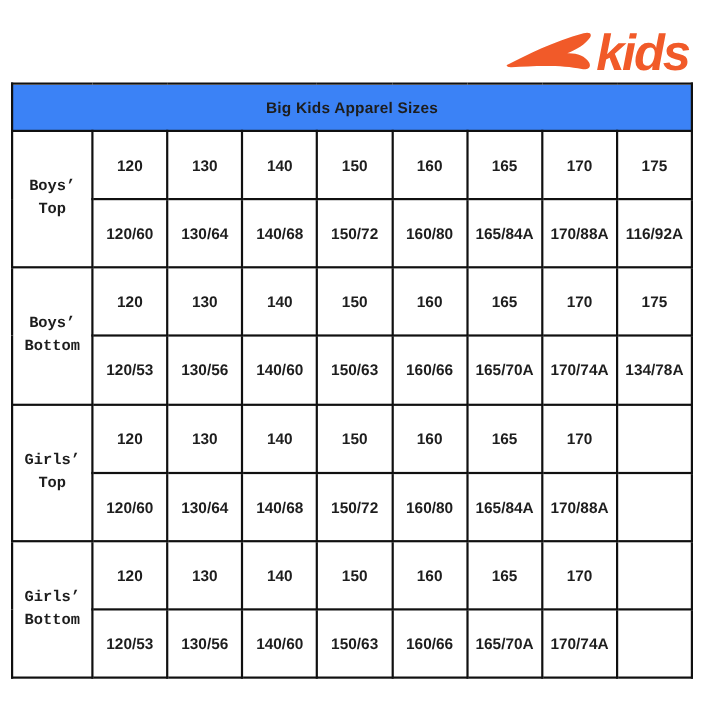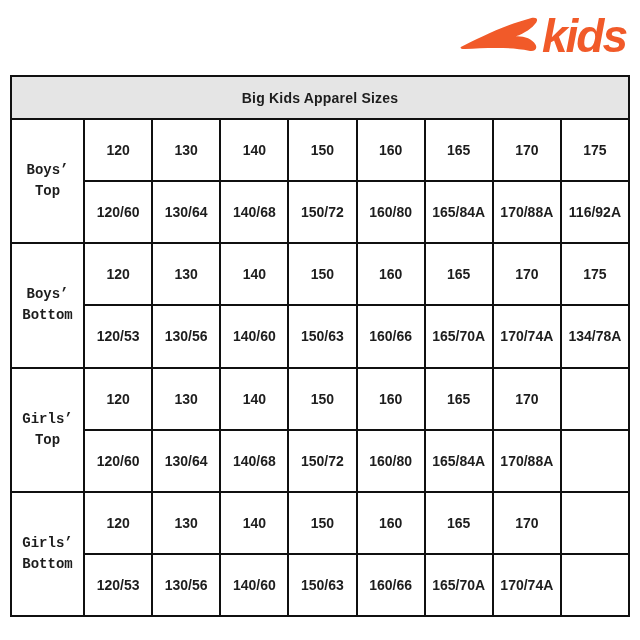--- a/index.html
+++ b/index.html
@@ -11,21 +11,21 @@
     font-family: "Liberation Sans", sans-serif;
   }
   .page {
     position: relative;
     width: 640px;
     height: 640px;
     overflow: hidden;
   }
   .logo {
     position: absolute;
-    top: 14px;
+    top: 26px;
     right: 8px;
     display: flex;
     align-items: center;
     gap: 0;
   }
   .logo svg {
     width: 82px;
     height: 48px;
     display: block;
   }
@@ -89,21 +89,21 @@
     <span class="logo-text" style="color: rgb(241, 90, 41);">kids</span>
   </div>
 
   <table class="size-table">
     <colgroup>
       <col class="col-label">
       <col span="8">
     </colgroup>
     <thead>
       <tr>
-        <td colspan="9" class="header-cell" style="background: #e5e5e5; text-align: center;">Big Kids Apparel Sizes</td>
+        <td colspan="9" class="header-cell" style="background: #3b82f6; text-align: center;">Big Kids Apparel Sizes</td>
       </tr>
     </thead>
     <tbody>
         <tr>
           <td class="label-cell" rowspan="2">Boys’
 Top</td>
           <td>120</td>
           <td>130</td>
           <td>140</td>
           <td>150</td>

